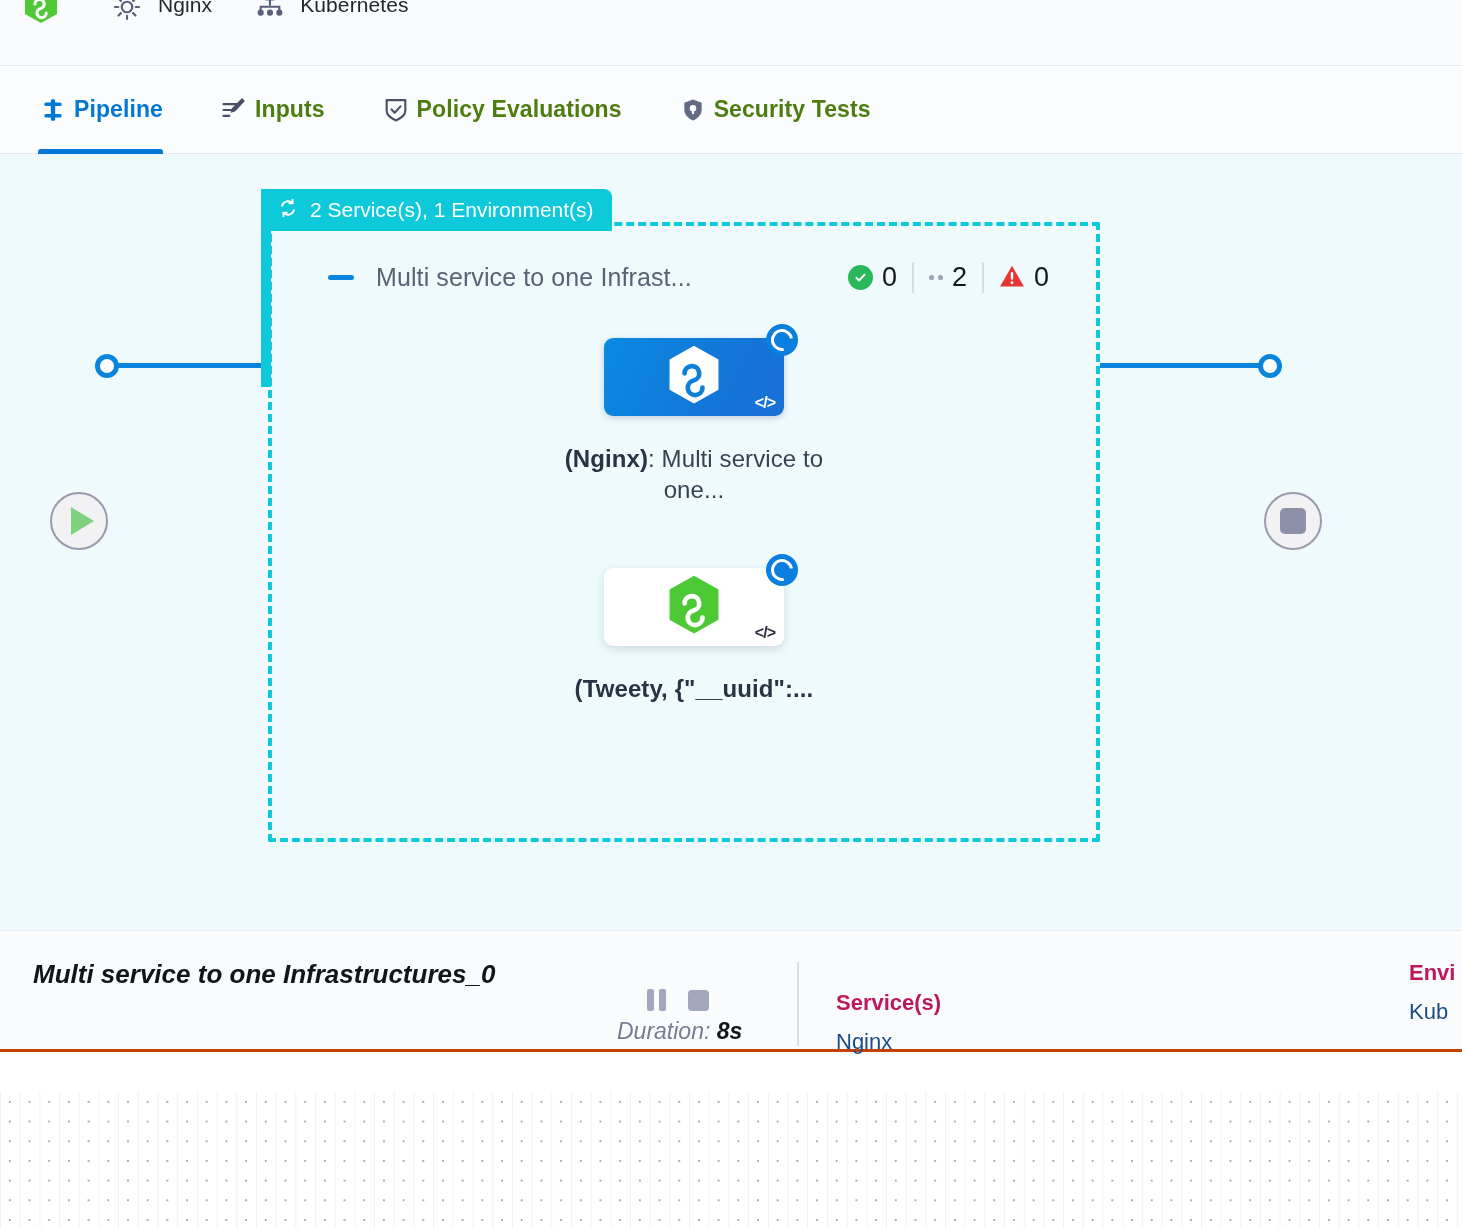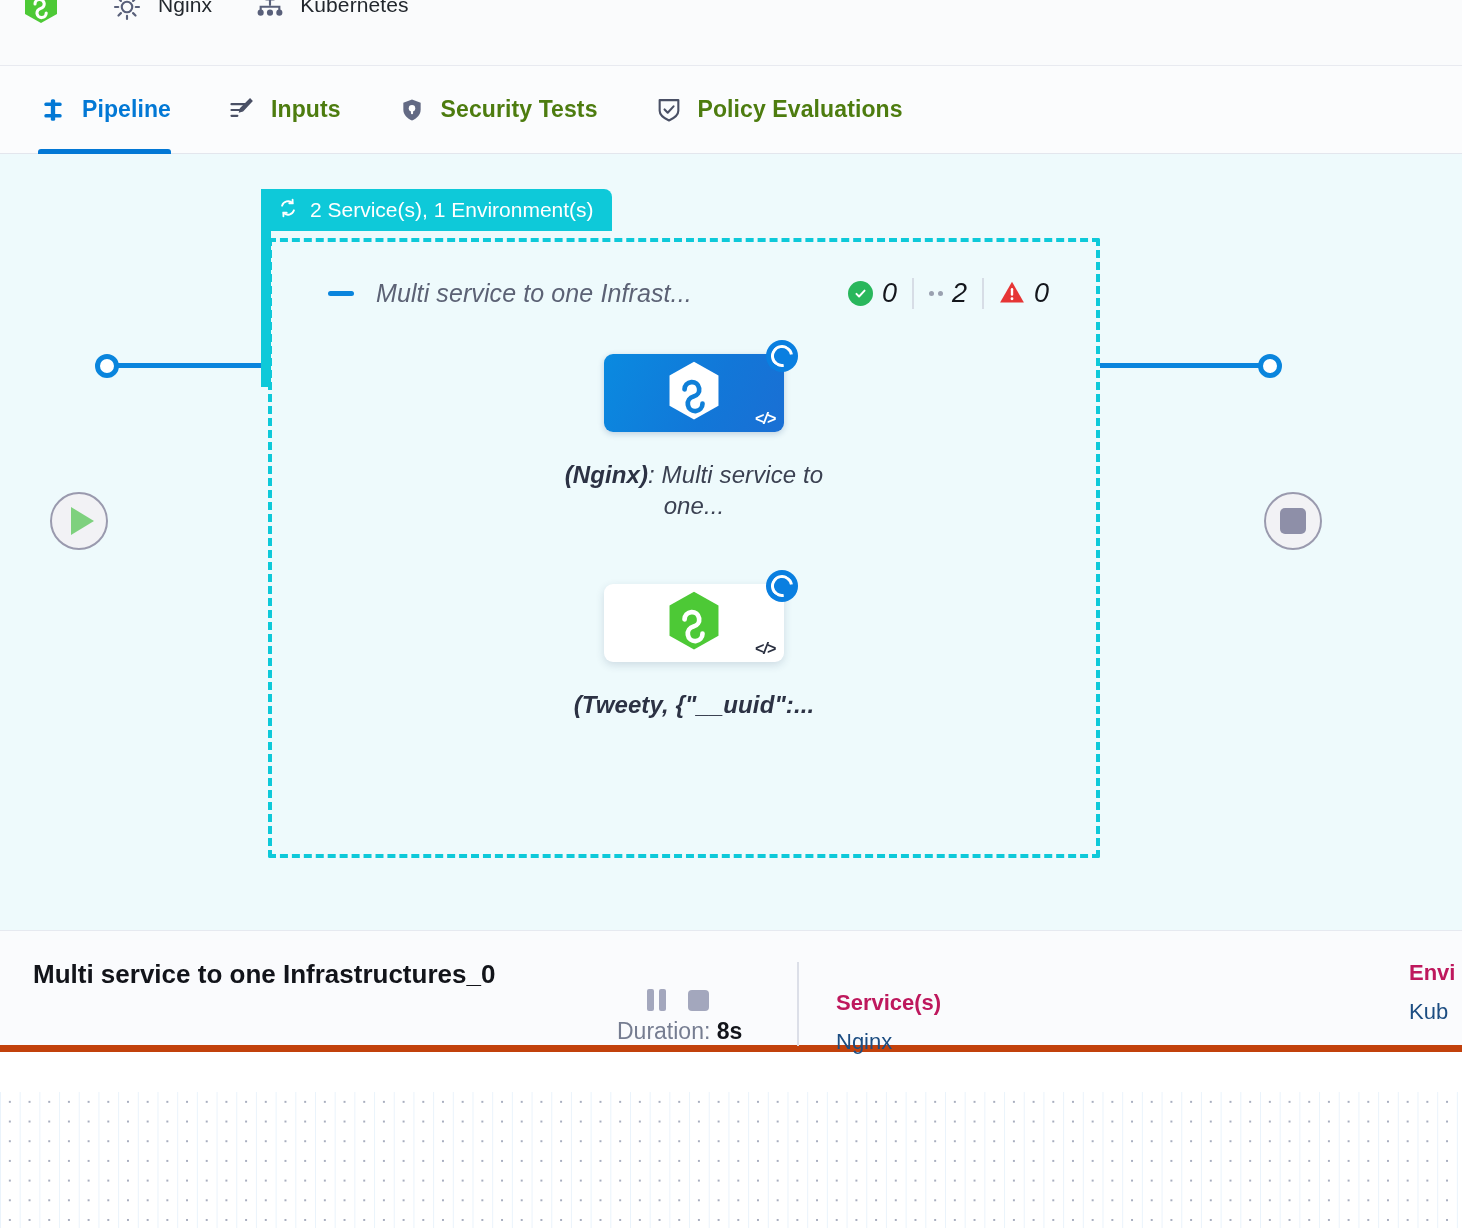--- a/index.html
+++ b/index.html
@@ -25,21 +25,21 @@
   .hexlogo { width: 34px; height: 38px; position: relative; display: inline-block; }
 
   
   .tabbar {
     position: absolute; left: 0; top: 66px; width: 1462px; height: 88px;
     background: #fbfcfd;
     border-bottom: 1px solid #e3e6ed;
     display: flex; align-items: center; padding-left: 38px; gap: 0;
   }
   .tab {
-    display: flex; align-items: center; gap: 14px;
+    display: flex; align-items: center; gap: 6px;
     height: 88px; padding: 0 28px 0 0; margin-right: 28px;
     position: relative; cursor: pointer; justify-content: center;
   }
   .tab .tlabel { font-size: 23px; font-weight: bold; color: #4d7c0f; letter-spacing: .1px; white-space: nowrap; }
   .tab.active .tlabel { color: #0278d5; }
   .tab.active::after {
     content: ""; position: absolute; left: 0; right: 28px; bottom: 0;
     height: 5px; background: #0278d5; border-radius: 3px 3px 0 0;
   }
   .ticon { width: 30px; height: 30px; display: flex; align-items: center; justify-content: center; }
@@ -145,22 +145,23 @@
   }
   .nodelabel {
     margin-top: 28px; font-size: 24px; line-height: 1.28;
     color: #3b4152; letter-spacing: .1px;
   }
   .nodelabel b { font-weight: bold; color: #2c3244; }
 
   
   .infobar {
     position: absolute; left: 0; top: 930px; width: 1462px; height: 122px;
-    background: #fafbfd; border-top: 1px solid #e6e9f0; border-bottom: 7px solid #c2410c;
+    background: #fafbfd; border-top: 1px solid #e6e9f0; border-bottom: 3px solid #c2410c;
     overflow: hidden;
+    font-style: italic;
   }
   .info-title {
     position: absolute; left: 33px; top: 28px;
     font-size: 26px; font-weight: bold; color: #12141a; white-space: nowrap;
   }
   .info-sub {
     position: absolute; left: 33px; top: 75px;
     font-size: 23px; color: #141820; white-space: nowrap;
   }
   .info-sub .muted { color: #8c93a6; }
@@ -255,37 +256,37 @@
             <path d="M3 7h12M3 12h8M3 17h5"></path>
             <path d="M20.5 4.2l-1.6-1.6-8.2 8.2-.7 2.6 2.6-.7z" fill="#4a5065" stroke-width="1.2"></path>
           </g>
         </svg>
       </span>
       <span class="tlabel">Inputs</span>
     </div>
 
     <div class="tab">
       <span class="ticon">
+        <svg width="28" height="28" viewBox="0 0 24 24">
+          <path d="M4 3.5h16v9.2c0 4.2-4.6 6.8-8 8.3-3.4-1.5-8-4.1-8-8.3z" fill="none" stroke="#4a5065" stroke-width="1.8" stroke-linejoin="round"></path>
+          <path d="M8.2 11.5l2.7 2.8 5-5.4" fill="none" stroke="#4a5065" stroke-width="1.8" stroke-linecap="round" stroke-linejoin="round"></path>
+        </svg>
+      </span>
+      <span class="tlabel">Policy Evaluations</span>
+    </div>
+
+    <div class="tab">
+      <span class="ticon">
         <svg width="26" height="26" viewBox="0 0 24 24">
           <path d="M12 2.2l8 3.1v6.4c0 4.6-3.6 8-8 10.1-4.4-2.1-8-5.5-8-10.1V5.3z" fill="#636a84"></path>
           <circle cx="12" cy="10.4" r="3" fill="#ffffff"></circle>
           <rect x="11" y="11.6" width="2" height="4.4" rx="1" fill="#ffffff"></rect>
         </svg>
       </span>
       <span class="tlabel">Security Tests</span>
-    </div>
-
-    <div class="tab">
-      <span class="ticon">
-        <svg width="28" height="28" viewBox="0 0 24 24">
-          <path d="M4 3.5h16v9.2c0 4.2-4.6 6.8-8 8.3-3.4-1.5-8-4.1-8-8.3z" fill="none" stroke="#4a5065" stroke-width="1.8" stroke-linejoin="round"></path>
-          <path d="M8.2 11.5l2.7 2.8 5-5.4" fill="none" stroke="#4a5065" stroke-width="1.8" stroke-linecap="round" stroke-linejoin="round"></path>
-        </svg>
-      </span>
-      <span class="tlabel">Policy Evaluations</span>
     </div>
   </div>
 
   <div class="canvas">
 
     <div class="endnode" style="left:50px; top:338px;">
       <span class="play-tri"></span>
     </div>
     <div class="wire" style="left:110px; top:209px; width:160px;"></div>
     <div class="dotring" style="left:95px; top:200px;"></div>
@@ -304,21 +305,21 @@
           <g fill="none" stroke="#ffffff" stroke-width="2" stroke-linecap="round">
             <path d="M5.5 9.5A7 7 0 0 1 17 6.6"></path>
             <path d="M18.5 14.5A7 7 0 0 1 7 17.4"></path>
             <path d="M17 3v3.8h-3.6M7 21v-3.8h3.6"></path>
           </g>
         </svg>
       </span>
       <span>2 Service(s), 1 Environment(s)</span>
     </div>
 
-    <div class="groupbox" style="top:84px;font-style:italic;">
+    <div class="groupbox" style="top:68px;">
 
       <div class="grouphead">
         <span class="collapse-dash"></span>
         <span class="grouptitle">Multi service to one Infrast...</span>
 
         <span class="counts">
           <span class="cgrp">
             <span class="ok-circle">
               <svg width="15" height="15" viewBox="0 0 24 24">
                 <path d="M5.5 12.6l4.2 4.2 8.8-9.4" fill="none" stroke="#ffffff" stroke-width="3.1" stroke-linecap="round" stroke-linejoin="round"></path>

